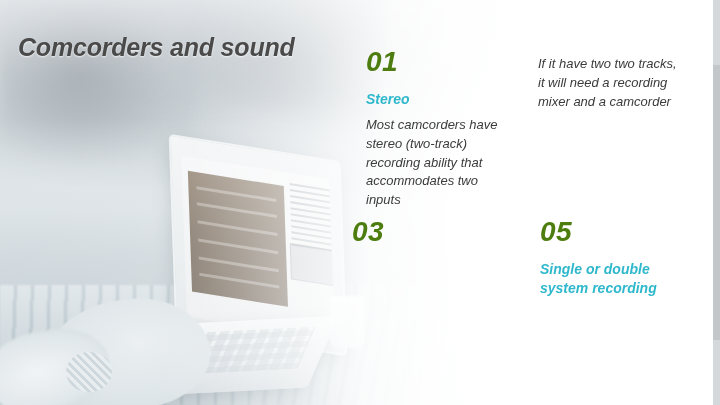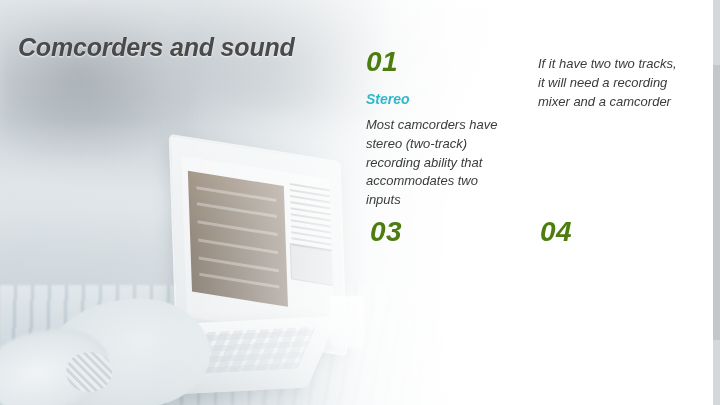--- a/index.html
+++ b/index.html
@@ -230,21 +230,21 @@
   }
   .body {
     font-size: 13px;
     color: #3b3b3b;
     line-height: 1.45;
     margin-top: 7px;
   }
 
   #item-01 { left: 366px; top: 48px; width: 140px; }
   #item-02 { left: 538px; top: 48px; width: 148px; }
-  #item-03 { left: 370px; top: 218px; width: 150px; }
+  #item-03 { left: 352px; top: 218px; width: 150px; }
   #item-04 { left: 540px; top: 218px; width: 150px; }
 </style>
 </head>
 <body>
 
 <div class="slide">
 
   <div class="photo">
     <div class="photo-blur-left"></div>
     <div class="photo-blur-top"></div>
@@ -301,19 +301,20 @@
 
   <div class="item" id="item-02">
     <div class="body">If it have two two tracks, it will need a recording mixer and a camcorder</div>
   </div>
 
   <div class="item" id="item-03">
     <div class="num">03</div>
   </div>
 
   <div class="item" id="item-04">
-    <div class="num">04</div>
+    <div class="num">05</div>
+    <div class="sub">Single or double system recording</div>
   </div>
 
   <div class="right-edge"></div>
   <div class="right-edge-dark"></div>
 
 </div>
 
 </body></html>

